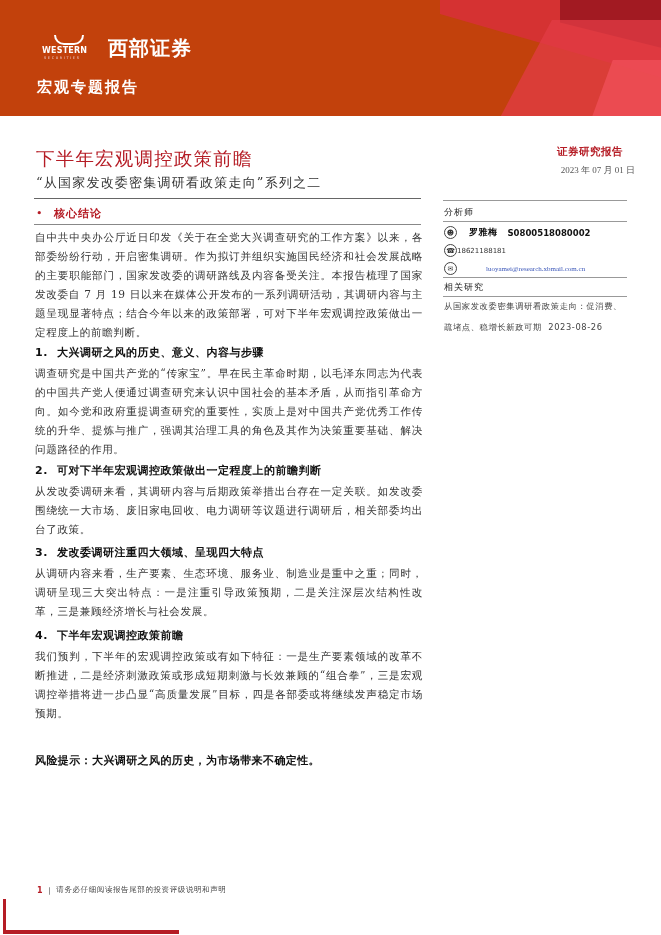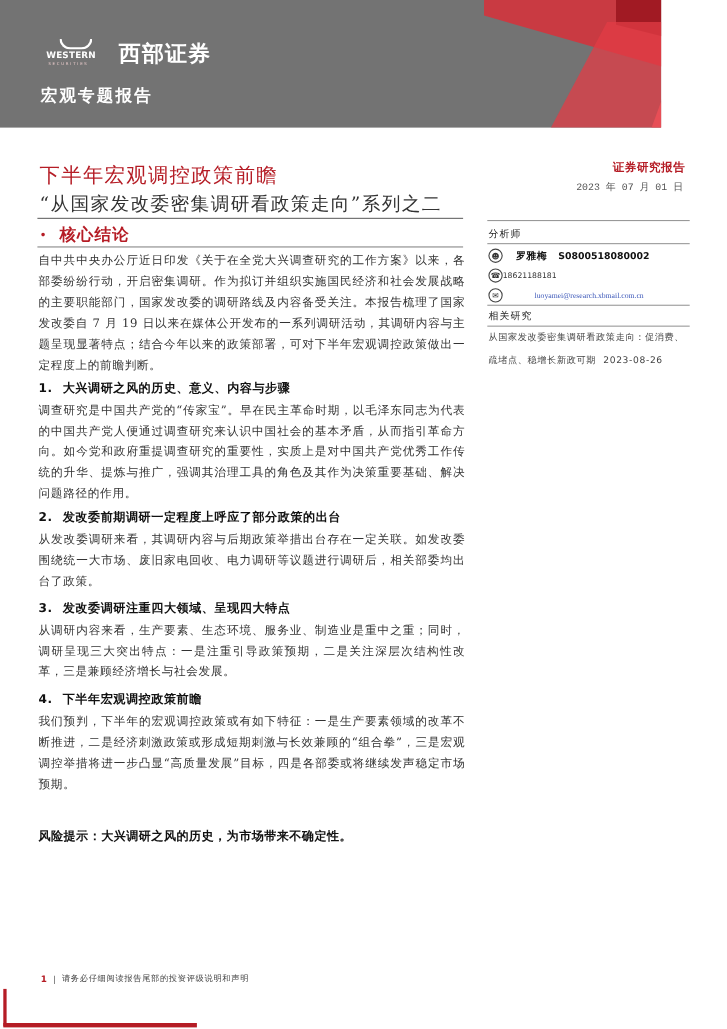--- a/index.html
+++ b/index.html
@@ -1,22 +1,22 @@
 <!DOCTYPE html>
 <html><head>
 <meta charset="utf-8">
 <style>
   * { box-sizing: border-box; margin: 0; padding: 0; }
   html, body { width: 661px; height: 935px; background: #ffffff; overflow: hidden; }
   body { position: relative; font-family: "DejaVu Serif", "Liberation Serif", serif; color: #222; }
 
   
   .banner {
-    position: absolute; left: 0; top: 0; width: 601px; height: 116px;
-    background: #737373; overflow: hidden;
+    position: absolute; left: 0; top: 0; width: 661px; height: 116px;
+    background: #c2410c; overflow: hidden;
   }
   .banner .facet1 {
     position: absolute; left: 440px; top: -20px; width: 320px; height: 80px;
     background: #d8303a; transform: skewY(16deg); opacity: 0.85;
   }
   .banner .facet2 {
     position: absolute; left: 520px; top: 20px; width: 200px; height: 120px;
     background: #e23c46; transform: skewX(-28deg); opacity: 0.75;
   }
   .banner .facet3 {
@@ -54,41 +54,41 @@
     font-size: 15px; font-weight: bold; letter-spacing: 2px;
   }
 
   
   .main-title {
     position: absolute; left: 36px; top: 146px; color: #b51c25;
     font-size: 18.5px; letter-spacing: 1.2px;
   }
   .subtitle {
     position: absolute; left: 36px; top: 174px; color: #333;
-    font-size: 17px; letter-spacing: 1.2px;
+    font-size: 13px; letter-spacing: 1.2px;
   }
   .title-rule {
     position: absolute; left: 34px; top: 198px; width: 387px; height: 1px; background: #666;
   }
   .right-label {
     position: absolute; right: 38px; top: 145px; color: #b51c25;
     font-size: 10.5px; font-weight: bold; letter-spacing: 0.5px;
   }
   .right-date {
-    position: absolute; right: 40px; top: 164px; color: #555;
-    font-family: Liberation Mono, monospace; font-size: 9px;
+    position: absolute; right: 26px; top: 164px; color: #555;
+    font-family: Liberation Serif, serif; font-size: 9px;
   }
 
   
   .section-bar {
     position: absolute; left: 34px; top: 203px; width: 387px; height: 20px;
     display: flex; align-items: center;
   }
   .section-bar .bullet { color: #b51c25; font-size: 11px; margin-left: 2px; width: 18px; }
-  .section-bar .label { color: #b51c25; font-size: 15px; font-weight: bold; letter-spacing: 1px; }
+  .section-bar .label { color: #b51c25; font-size: 11px; font-weight: bold; letter-spacing: 1px; }
   .section-rule {
     position: absolute; left: 34px; top: 224px; width: 387px; height: 1px; background: #888;
   }
 
   
   .para {
     position: absolute; left: 35px; width: 388px; font-size: 10.6px; line-height: 19px;
     color: #333; text-align: justify; letter-spacing: 0.6px;
   }
   .heading {
@@ -161,21 +161,21 @@
 <div class="section-rule"></div>
 
 <div class="para" style="top:228px;">自中共中央办公厅近日印发《关于在全党大兴调查研究的工作方案》以来，各部委纷纷行动，开启密集调研。作为拟订并组织实施国民经济和社会发展战略的主要职能部门，国家发改委的调研路线及内容备受关注。本报告梳理了国家发改委自 7 月 19 日以来在媒体公开发布的一系列调研活动，其调研内容与主题呈现显著特点；结合今年以来的政策部署，可对下半年宏观调控政策做出一定程度上的前瞻判断。</div>
 
 <div class="heading" style="top:345px;">
   <span class="num">1.</span><span>大兴调研之风的历史、意义、内容与步骤</span>
 </div>
 <div class="para" style="top:364px;">调查研究是中国共产党的“传家宝”。早在民主革命时期，以毛泽东同志为代表的中国共产党人便通过调查研究来认识中国社会的基本矛盾，从而指引革命方向。如今党和政府重提调查研究的重要性，实质上是对中国共产党优秀工作传统的升华、提炼与推广，强调其治理工具的角色及其作为决策重要基础、解决问题路径的作用。</div>
 
 <div class="heading" style="top:463px;">
-  <span class="num">2.</span><span>发改委前期调研一定程度上呼应了部分政策的出台</span>
+  <span class="num">2.</span><span>可对下半年宏观调控政策做出一定程度上的前瞻判断</span>
 </div>
 <div class="para" style="top:482px;">从发改委调研来看，其调研内容与后期政策举措出台存在一定关联。如发改委围绕统一大市场、废旧家电回收、电力调研等议题进行调研后，相关部委均出台了政策。</div>
 
 <div class="heading" style="top:545px;">
   <span class="num">3.</span><span>发改委调研注重四大领域、呈现四大特点</span>
 </div>
 <div class="para" style="top:564px;">从调研内容来看，生产要素、生态环境、服务业、制造业是重中之重；同时，调研呈现三大突出特点：一是注重引导政策预期，二是关注深层次结构性改革，三是兼顾经济增长与社会发展。</div>
 
 <div class="heading" style="top:628px;">
   <span class="num">4.</span><span>下半年宏观调控政策前瞻</span>

